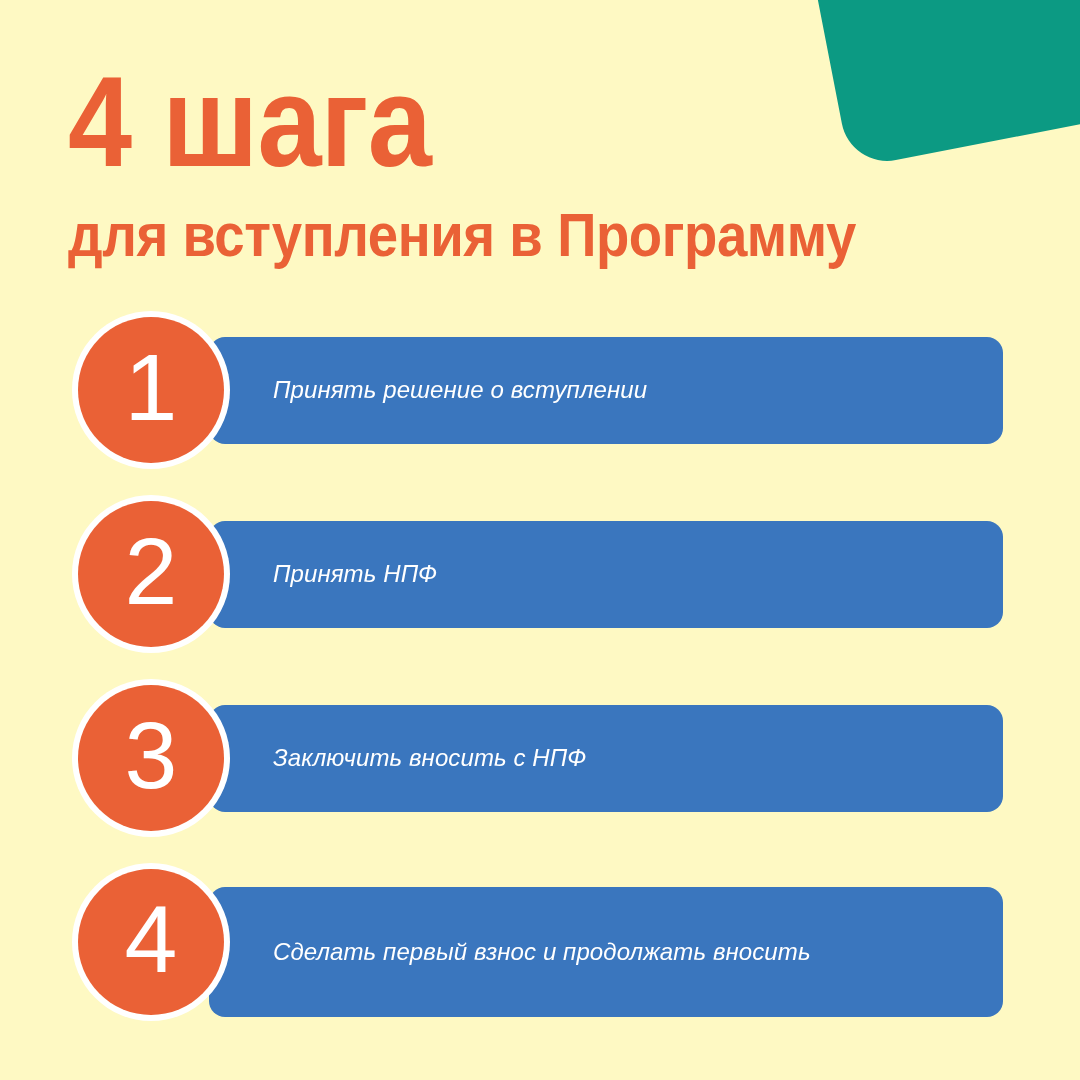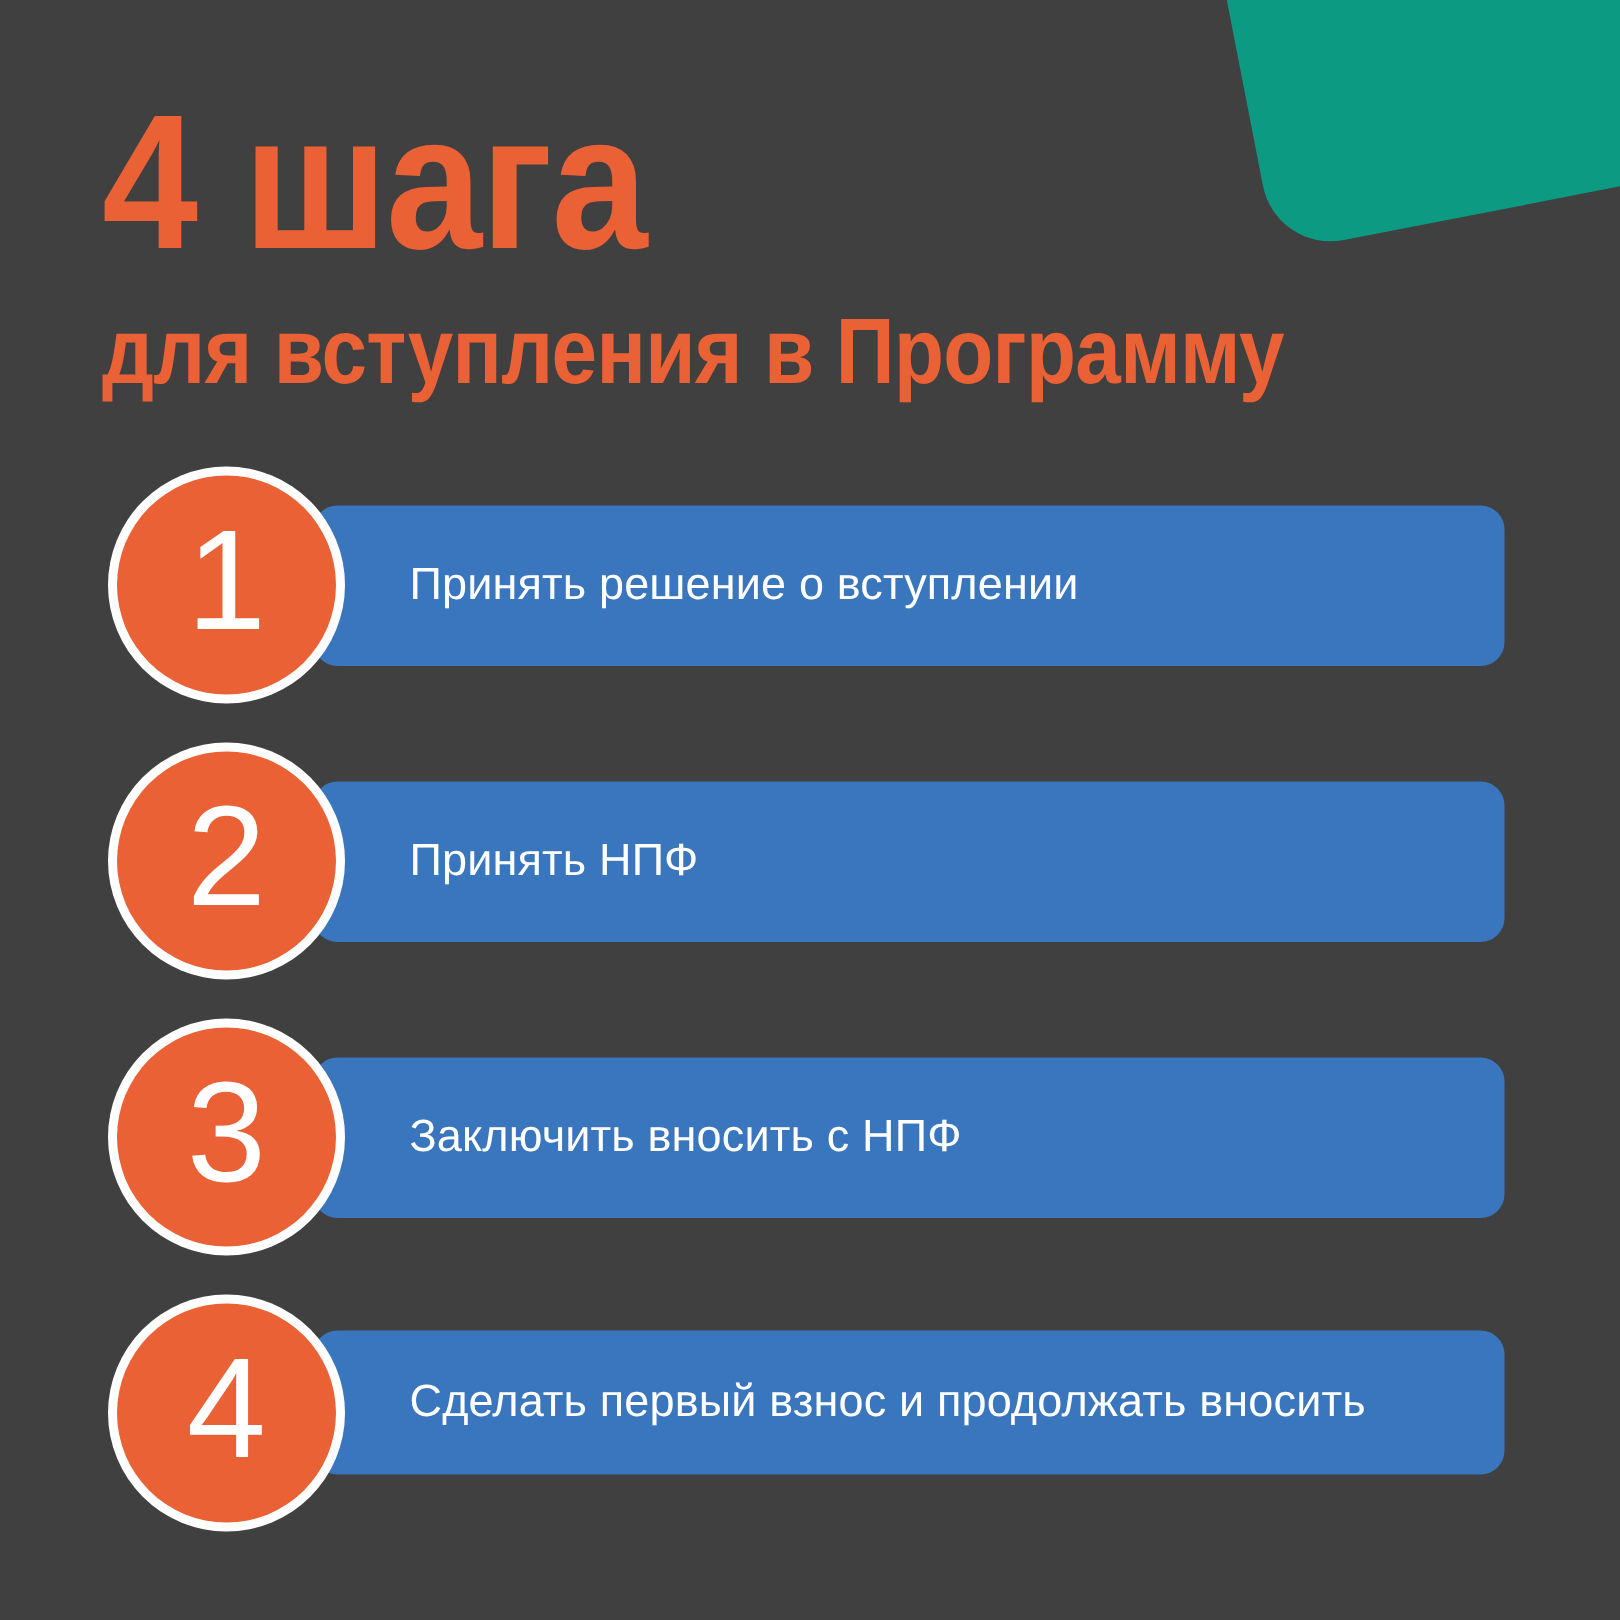--- a/index.html
+++ b/index.html
@@ -8,21 +8,21 @@
     padding: 0;
     background: #ffffff;
   }
   body {
     font-family: "Liberation Sans", "DejaVu Sans", sans-serif;
   }
   #poster {
     position: relative;
     width: 1080px;
     height: 1080px;
-    background: #404040;
+    background: #fef9c3;
     overflow: hidden;
   }
 
   
   .deco-green {
     position: absolute;
     top: -150px;
     right: -70px;
     width: 330px;
     height: 290px;
@@ -84,30 +84,31 @@
     background: #3A76BE;
     border-radius: 16px;
     display: flex;
     align-items: center;
     box-sizing: border-box;
     padding-left: 64px;
     padding-right: 34px;
   }
   .step-row--tall .step-bar {
     top: 18px;
-    height: 96px;
+    height: 130px;
     align-items: center;
   }
   .step-text {
     color: #FFFFFF;
     font-family: "Liberation Sans", "DejaVu Sans", sans-serif;
-    font-size: 30px;
+    font-size: 24px;
     font-weight: 300;
     line-height: 1.35;
     letter-spacing: 0.1px;
+    font-style: italic;
   }
   .step-text .line {
     display: block;
   }
   .step-badge {
     position: absolute;
     left: 78px;
     top: 0px;
     width: 146px;
     height: 146px;

